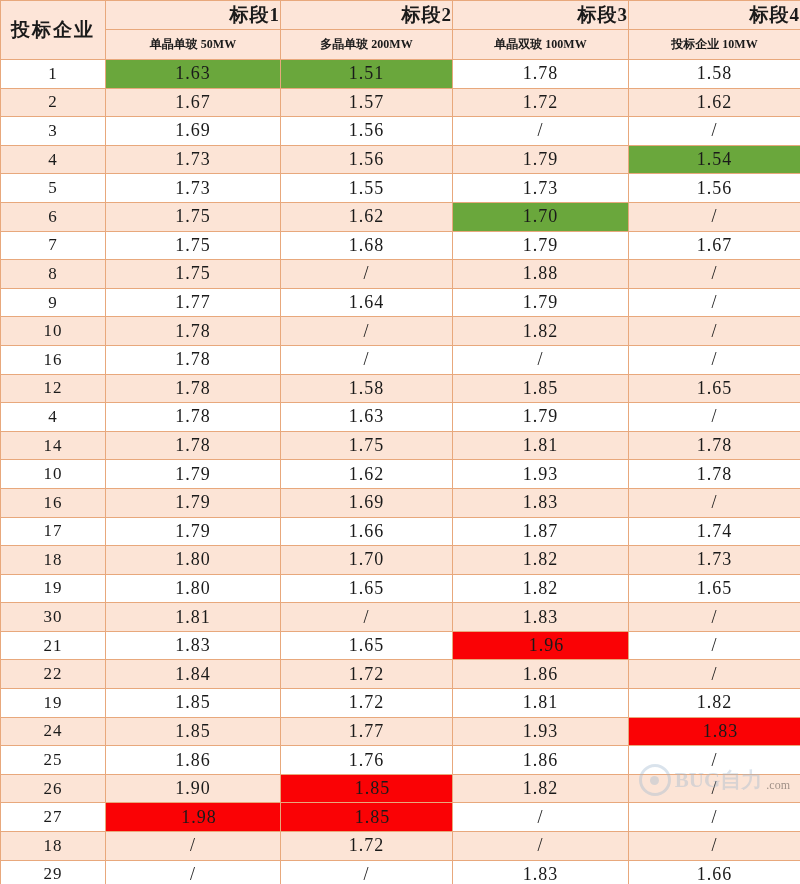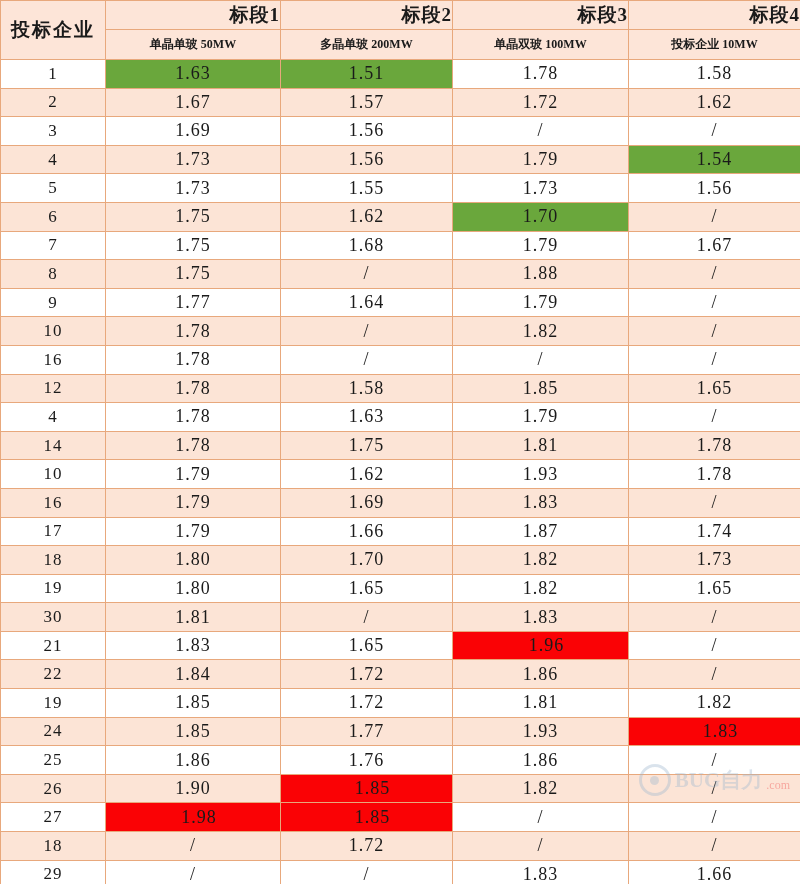--- a/index.html
+++ b/index.html
@@ -84,21 +84,21 @@
     border:3px solid #9fb8cf;
     display:flex;align-items:center;justify-content:center;
   }
   .watermark .wm-ring::after{
     content:"";width:9px;height:9px;border-radius:50%;background:#9fb8cf;
   }
   .watermark .wm-text{
     font-size:21px;font-weight:bold;color:#9fb8cf;letter-spacing:0px;
   }
   .watermark .wm-sub{
-    font-size:12px;color:#ef4444;align-self:flex-end;padding-bottom:3px;
+    font-size:12px;color:#000000;align-self:flex-end;padding-bottom:3px;
   }
 </style>
 </head>
 <body>
 
 <div id="wrap">
 
   <table class="bid">
     <colgroup>
       <col class="c0">

